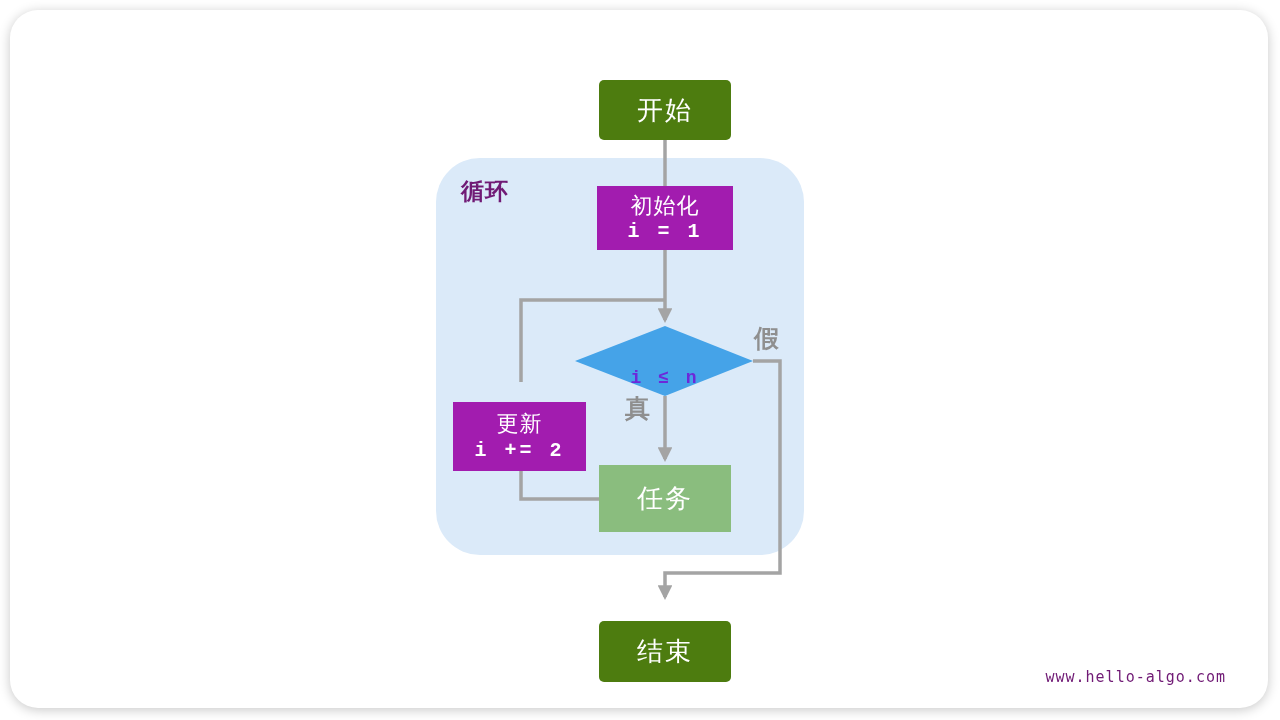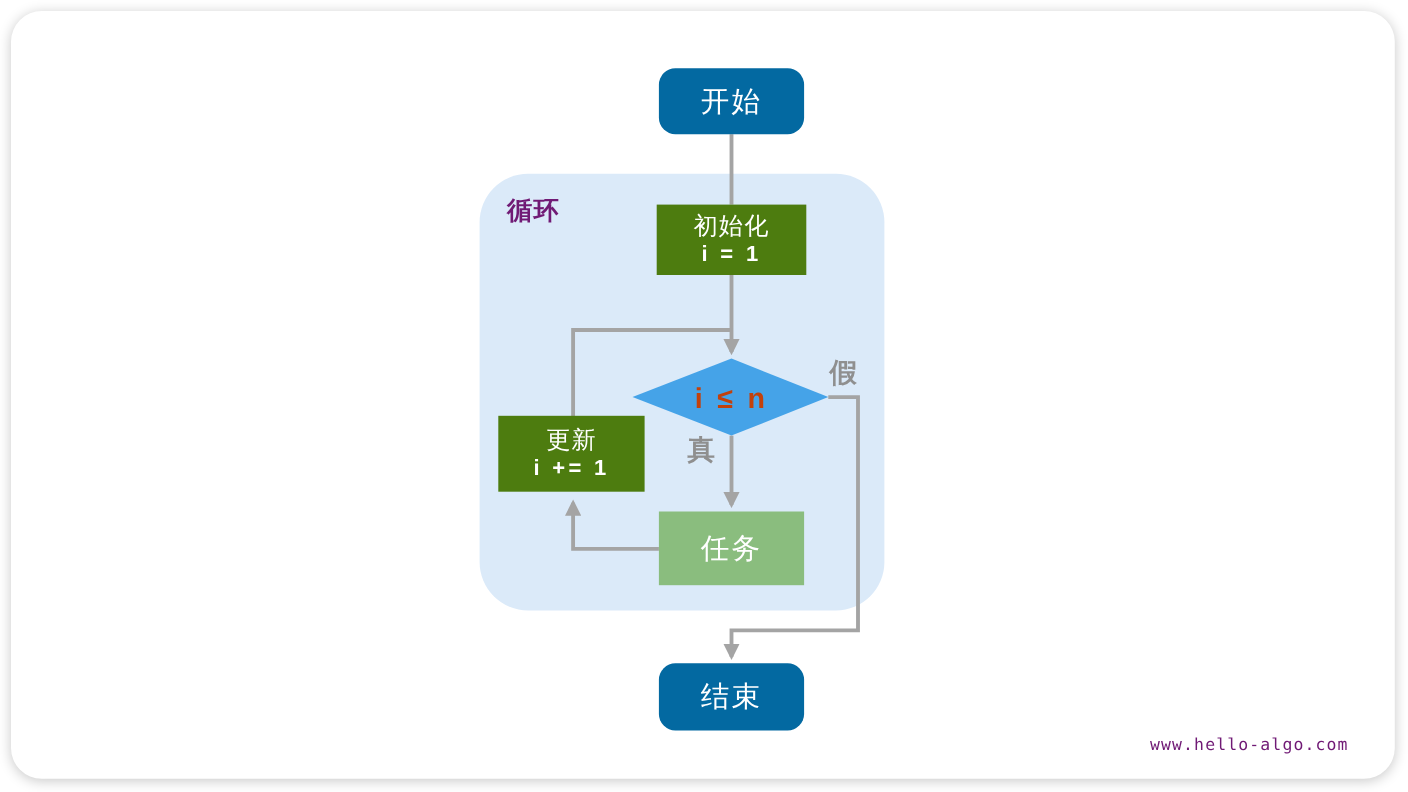--- a/index.html
+++ b/index.html
@@ -20,37 +20,37 @@
   .loop-label {
     position: absolute; left: 451px; top: 166px;
     color: #701a75; font-size: 23px; font-weight: bold; letter-spacing: 1px;
   }
   .connectors { position: absolute; left: 0; top: 0; width: 1280px; height: 720px; }
   .node {
     position: absolute; display: flex; flex-direction: column;
     align-items: center; justify-content: center;
     color: #ffffff; line-height: 1.25; text-align: center;
   }
-  .node.terminal { background: #0369a1; border-radius: 15px; font-size: 26px; letter-spacing: 2px; }
-  .node.process  { background: #4d7c0f; }
+  .node.terminal { background: #4d7c0f; border-radius: 5px; font-size: 26px; letter-spacing: 2px; margin-top: 18px; }
+  .node.process  { background: #a21caf; }
   .node.task     { background: #8abd7e; font-size: 26px; letter-spacing: 2px; }
   .node .title { font-size: 22px; letter-spacing: 1px; }
   .code {
-    font-family: Liberation Sans, sans-serif;
+    font-family: Liberation Mono, monospace;
     font-weight: bold; font-size: 20px; letter-spacing: 3px;
   }
   .start-node  { left: 589px; top: 52px;  width: 132px; height: 60px; }
   .init-node   { left: 587px; top: 176px; width: 136px; height: 64px; }
-  .update-node { left: 443px; top: 368px; width: 133px; height: 69px; }
+  .update-node { left: 443px; top: 392px; width: 133px; height: 69px; }
   .task-node   { left: 589px; top: 455px; width: 132px; height: 67px; }
   .end-node    { left: 589px; top: 593px; width: 132px; height: 61px; }
   .diamond-label {
-    position: absolute; left: 585px; top: 337px; width: 140px; height: 30px;
+    position: absolute; left: 585px; top: 353px; width: 140px; height: 30px;
     display: flex; align-items: center; justify-content: center;
-    color: #c2410c; font-size: 26px;
+    color: #6d28d9; font-size: 18px;
   }
   .branch-label {
     position: absolute; color: #8f8f8f; font-size: 25px; font-weight: bold;
   }
   .true-label  { left: 615px; top: 382px; }
   .false-label { left: 744px; top: 312px; }
   .watermark {
     position: absolute; right: 42px; bottom: 22px;
     font-family: "DejaVu Sans Mono", "Liberation Mono", monospace;
     font-size: 15px; color: #701a75; letter-spacing: 1px;
@@ -91,21 +91,21 @@
       <div class="code">i = 1</div>
     </div>
 
     <div class="diamond-label code">i ≤ n</div>
 
     <div class="branch-label false-label">假</div>
     <div class="branch-label true-label">真</div>
 
     <div class="node process update-node">
       <div class="title">更新</div>
-      <div class="code">i += 1</div>
+      <div class="code">i += 2</div>
     </div>
 
     <div class="node task task-node">
       <span>任务</span>
     </div>
 
     <div class="node terminal end-node">
       <span>结束</span>
     </div>
 

